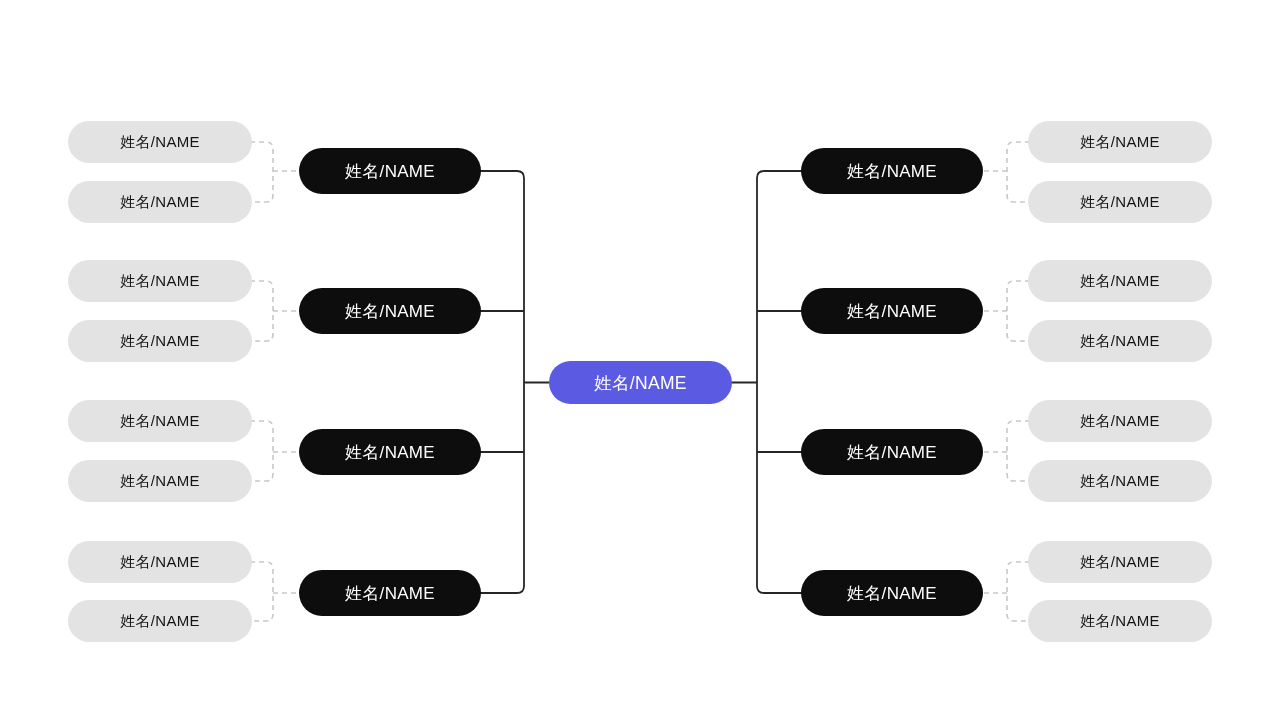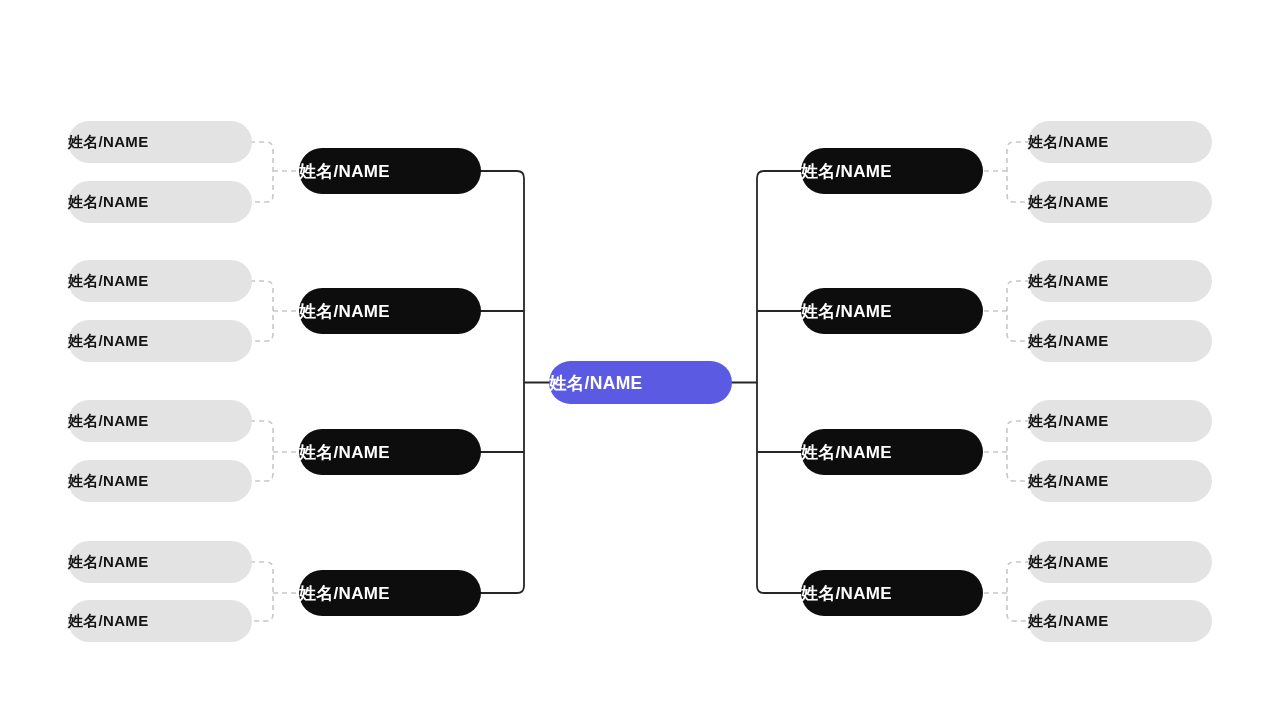--- a/index.html
+++ b/index.html
@@ -17,22 +17,22 @@
   body{
     width:1280px;height:720px;overflow:hidden;
     background:var(--page-bg);
     font-family:"Liberation Sans","DejaVu Sans",sans-serif;
   }
   .canvas{position:relative;width:1280px;height:720px;background:var(--page-bg);}
   svg.connectors{position:absolute;left:0;top:0;width:1280px;height:720px;}
   svg .s{fill:none;stroke:var(--solid-line);stroke-width:1.8;}
   svg .d{fill:none;stroke:var(--dashed-line);stroke-width:1.6;stroke-dasharray:5 4;}
   .node{
-    position:absolute;display:flex;align-items:center;
-    box-sizing:border-box;font-weight:700;letter-spacing:.3px;white-space:nowrap;
+    position:absolute;display:flex;align-items:center;justify-content:center;
+    box-sizing:border-box;font-weight:400;letter-spacing:.3px;white-space:nowrap;
   }
   .leaf{
     width:184px;height:42px;border-radius:21px;
     background:var(--leaf-fill);color:var(--leaf-text);font-size:15px;
   }
   .branch{
     width:182px;height:46px;border-radius:23px;
     background:var(--branch-fill);color:var(--branch-text);font-size:17px;
   }
   .center{

